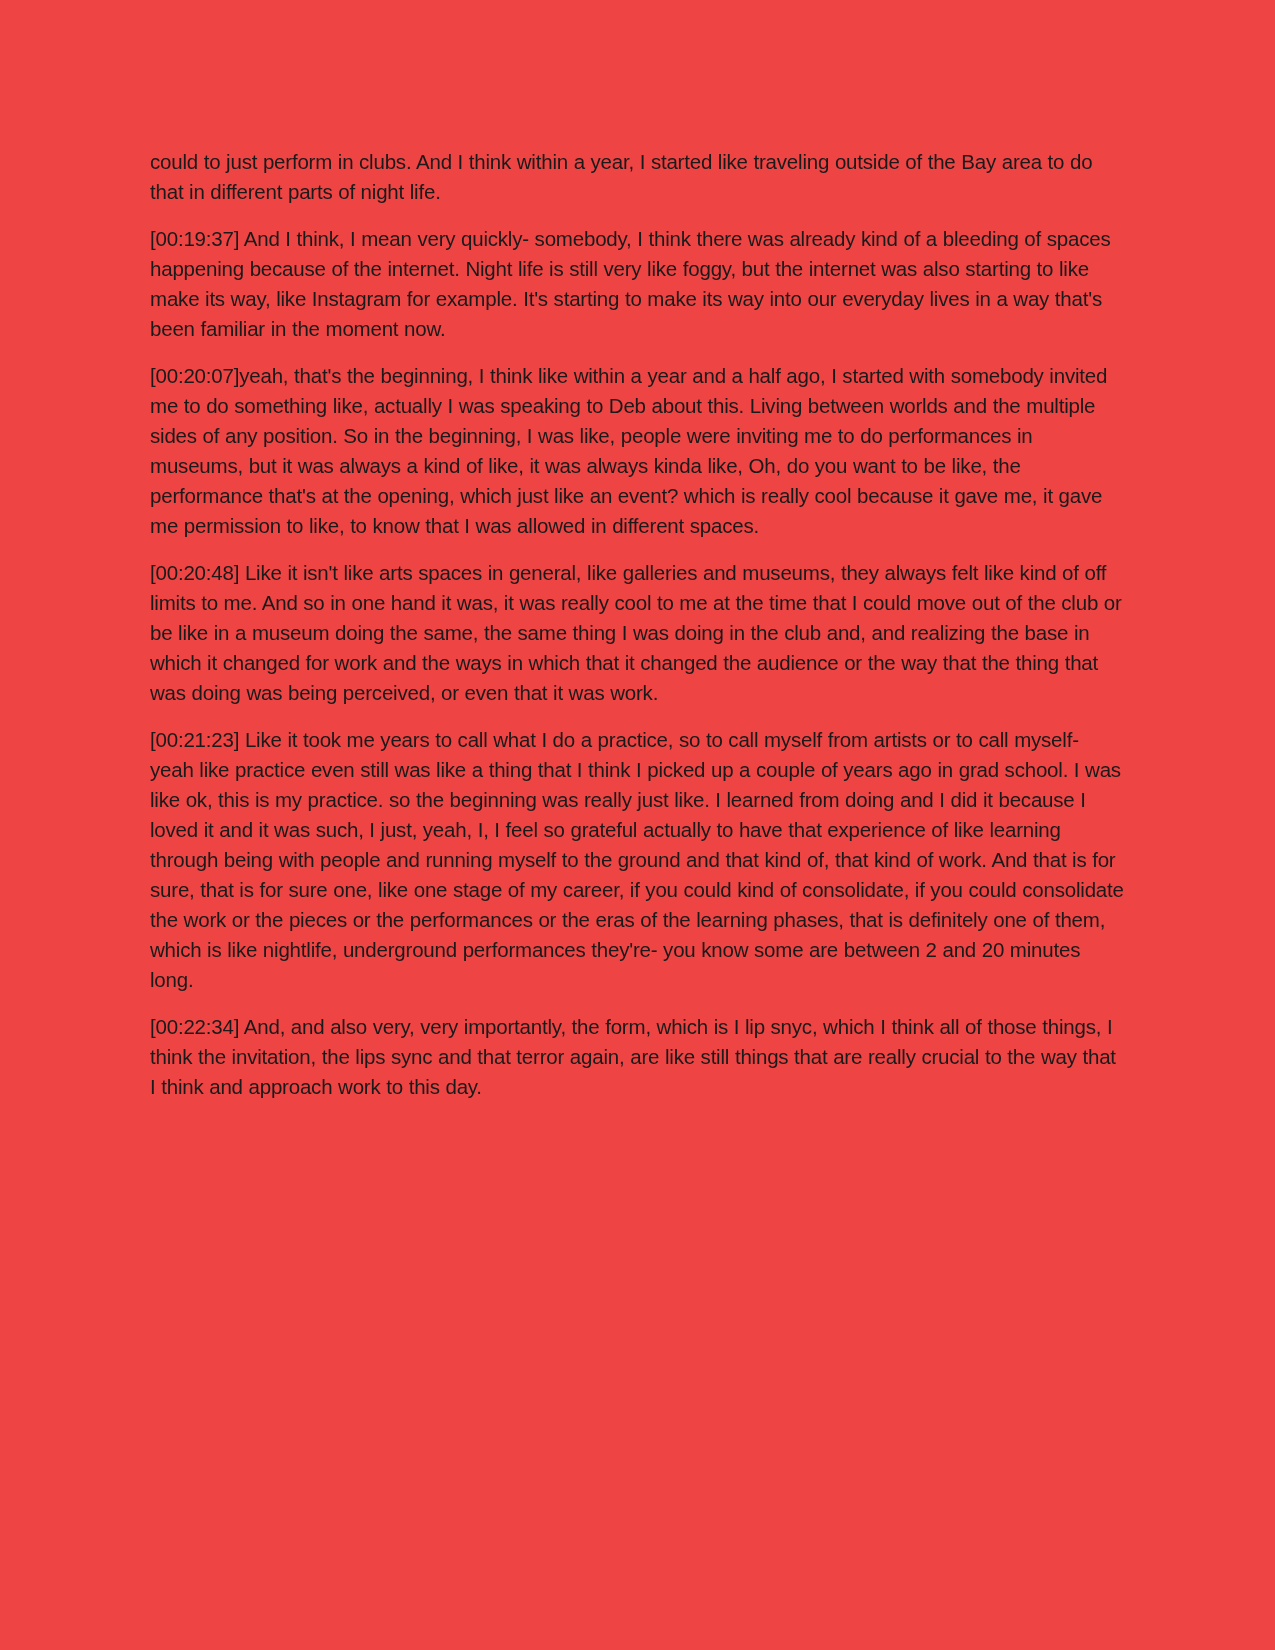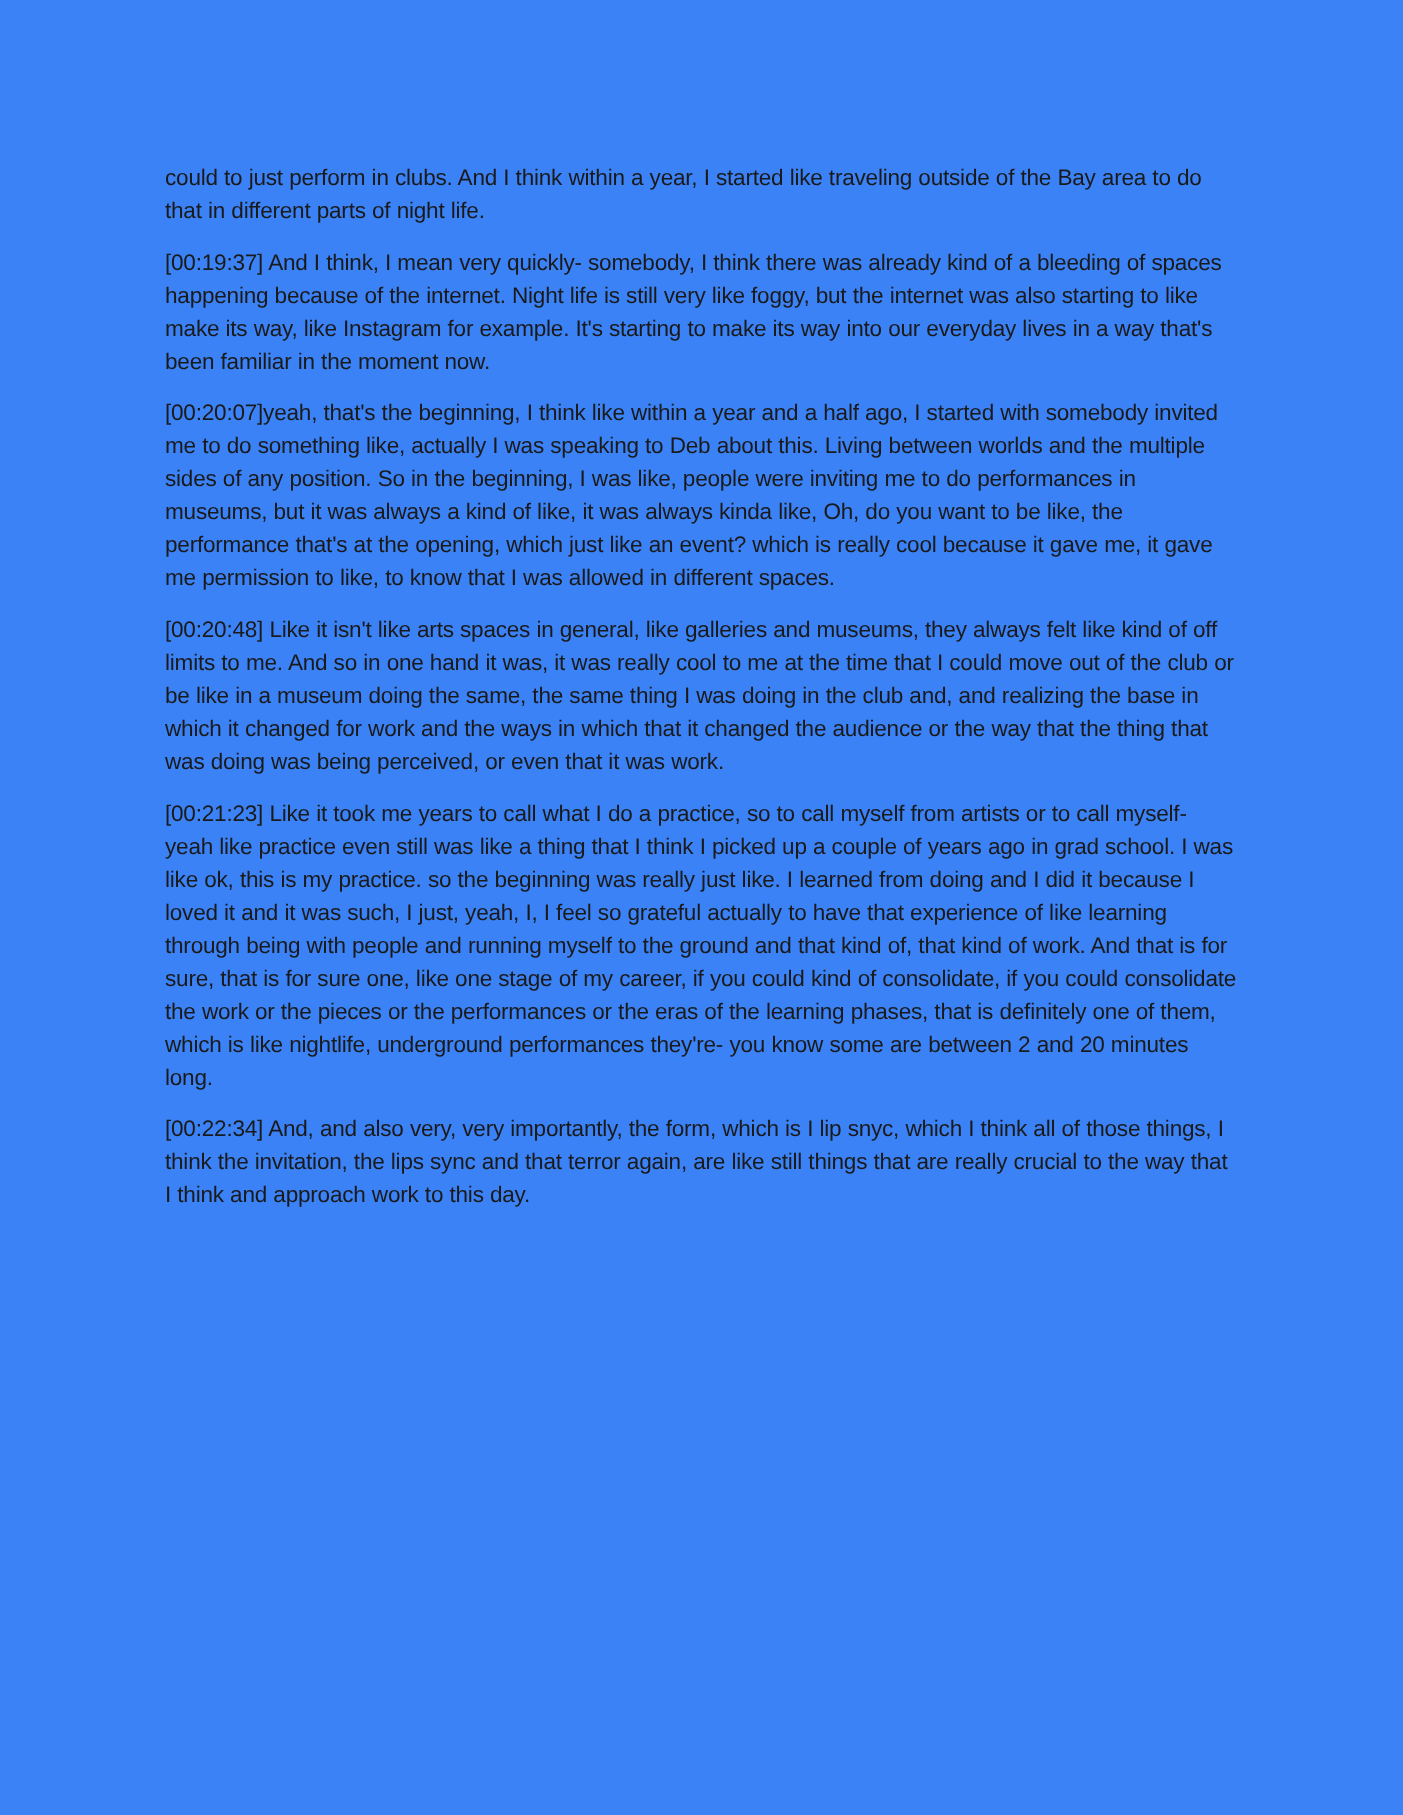--- a/index.html
+++ b/index.html
@@ -12,21 +12,21 @@
     height: 1650px;
     font-family: "Liberation Sans", sans-serif;
     color: #1a1a1a;
     overflow: hidden;
   }
   .page {
     box-sizing: border-box;
     width: 1275px;
     height: 1650px;
     padding: 147px 150px 0 150px;
-    background: #3b82f6;
+    background: #ef4444;
   }
   .content {
     width: 975px;
   }
   p.para {
     margin: 0 0 17px 0;
     font-size: 20.5px;
     line-height: 30px;
     font-weight: 400;
     letter-spacing: -0.2px;

